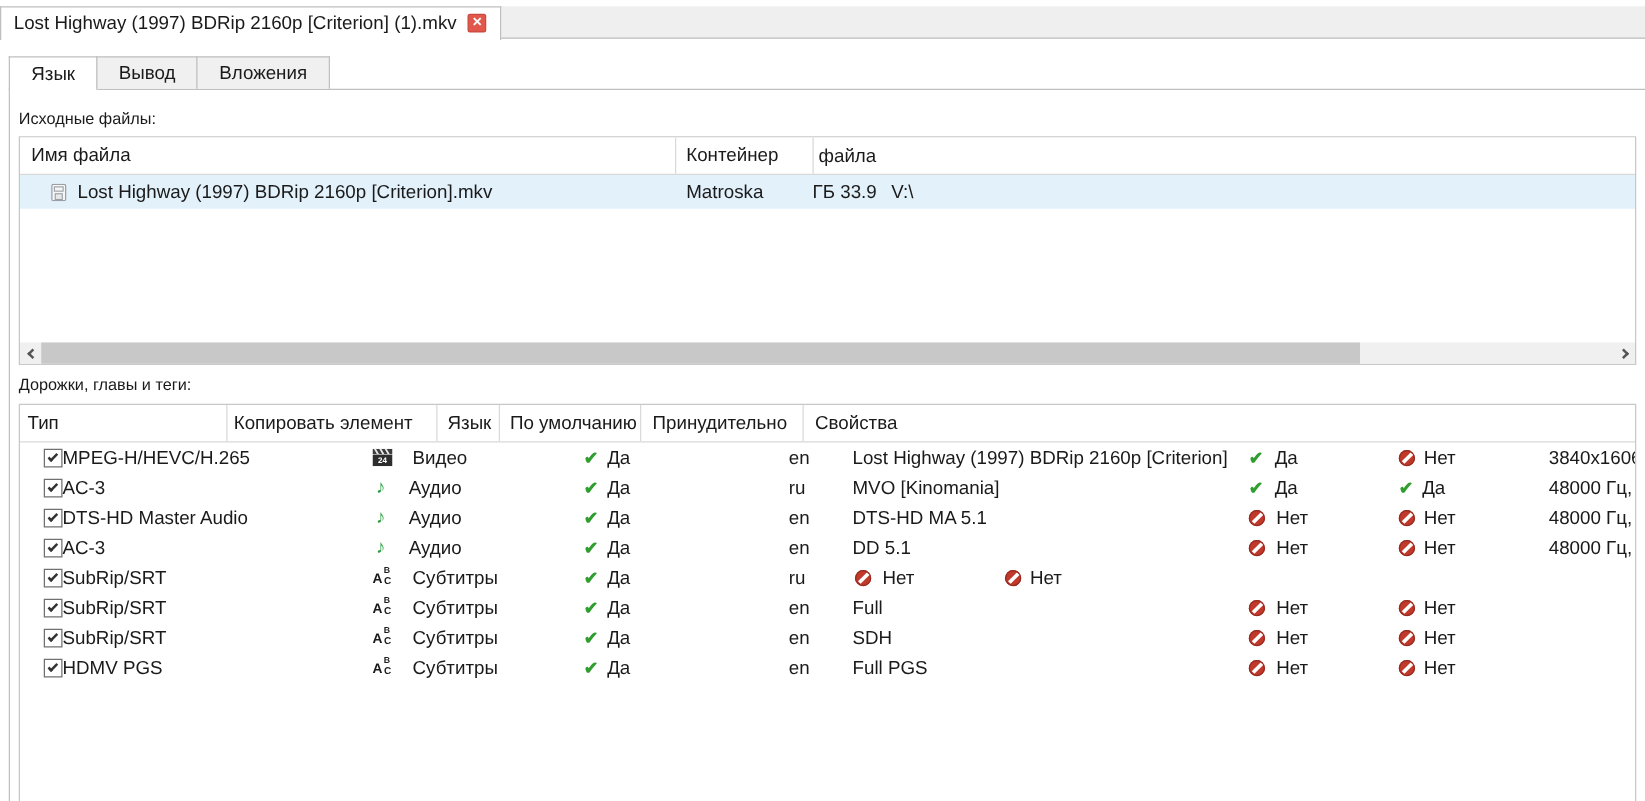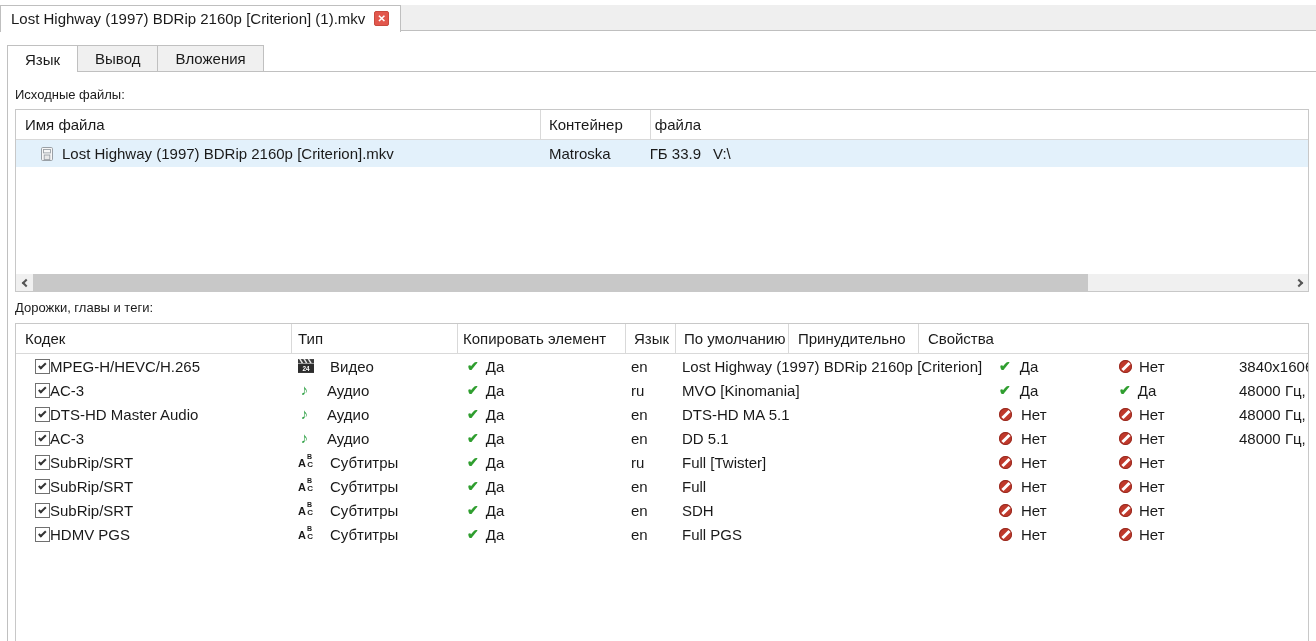--- a/index.html
+++ b/index.html
@@ -150,21 +150,20 @@
         <div class="harrow">
             <span class="chev right"></span>
           </div>
       </div>
     </div>
 
     <div class="section-label label-tracks">Дорожки, главы и теги:</div>
 
     <div class="tbl trk-tbl">
       <div class="thead">
-        <div class="th trk-c1">Кодек</div>
         <div class="th trk-c2">Тип</div>
         <div class="th trk-c3">Копировать элемент</div>
         <div class="th trk-c4">Язык</div>
         <div class="th trk-c6">По умолчанию</div>
         <div class="th trk-c7">Принудительно</div>
         <div class="th trk-c8">Свойства</div>
       </div>
       <div id="trk-body">
           <div class="trow trk-row">
     <div class="cell trk-c1">
@@ -313,21 +312,20 @@
         <span class="abc-c">C</span>
       </span>
       <span>Субтитры</span>
     </div>
     <div class="cell trk-c3">
       <span class="yn-yes">✔</span>
 
       <span>Да</span>
     </div>
     <div class="cell trk-c4">ru</div>
-    <div class="cell trk-c5">Full [Twister]</div>
     <div class="cell trk-c6">
 
       <span class="yn-no"></span>
       <span>Нет</span>
     </div>
     <div class="cell trk-c7">
 
       <span class="yn-no"></span>
       <span>Нет</span>
     </div>

